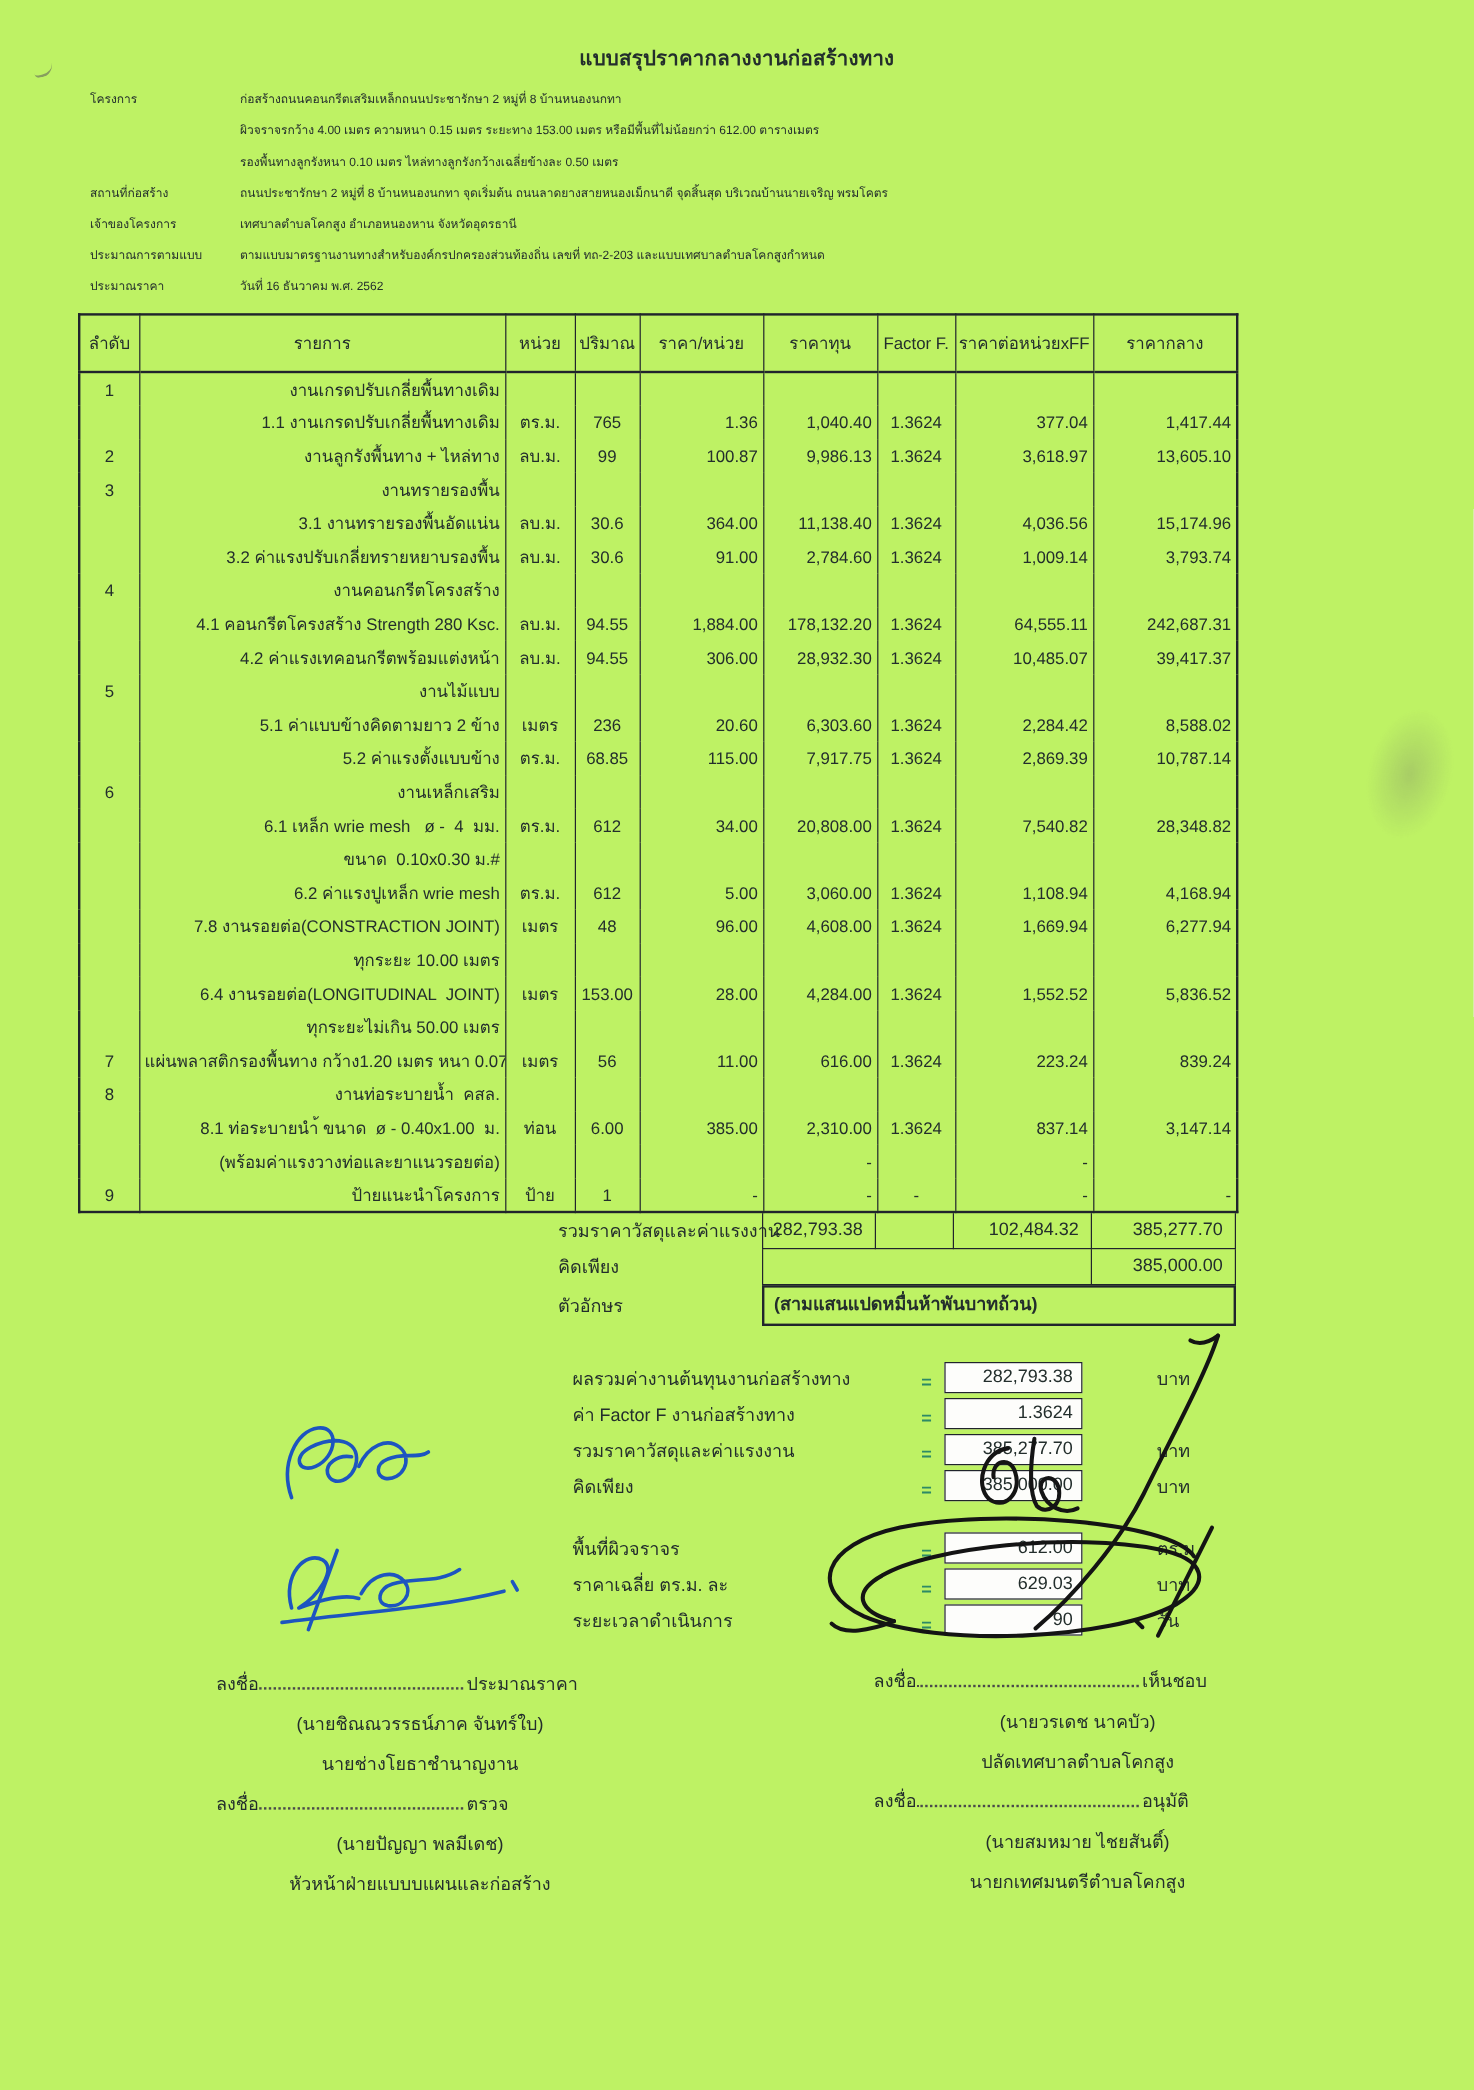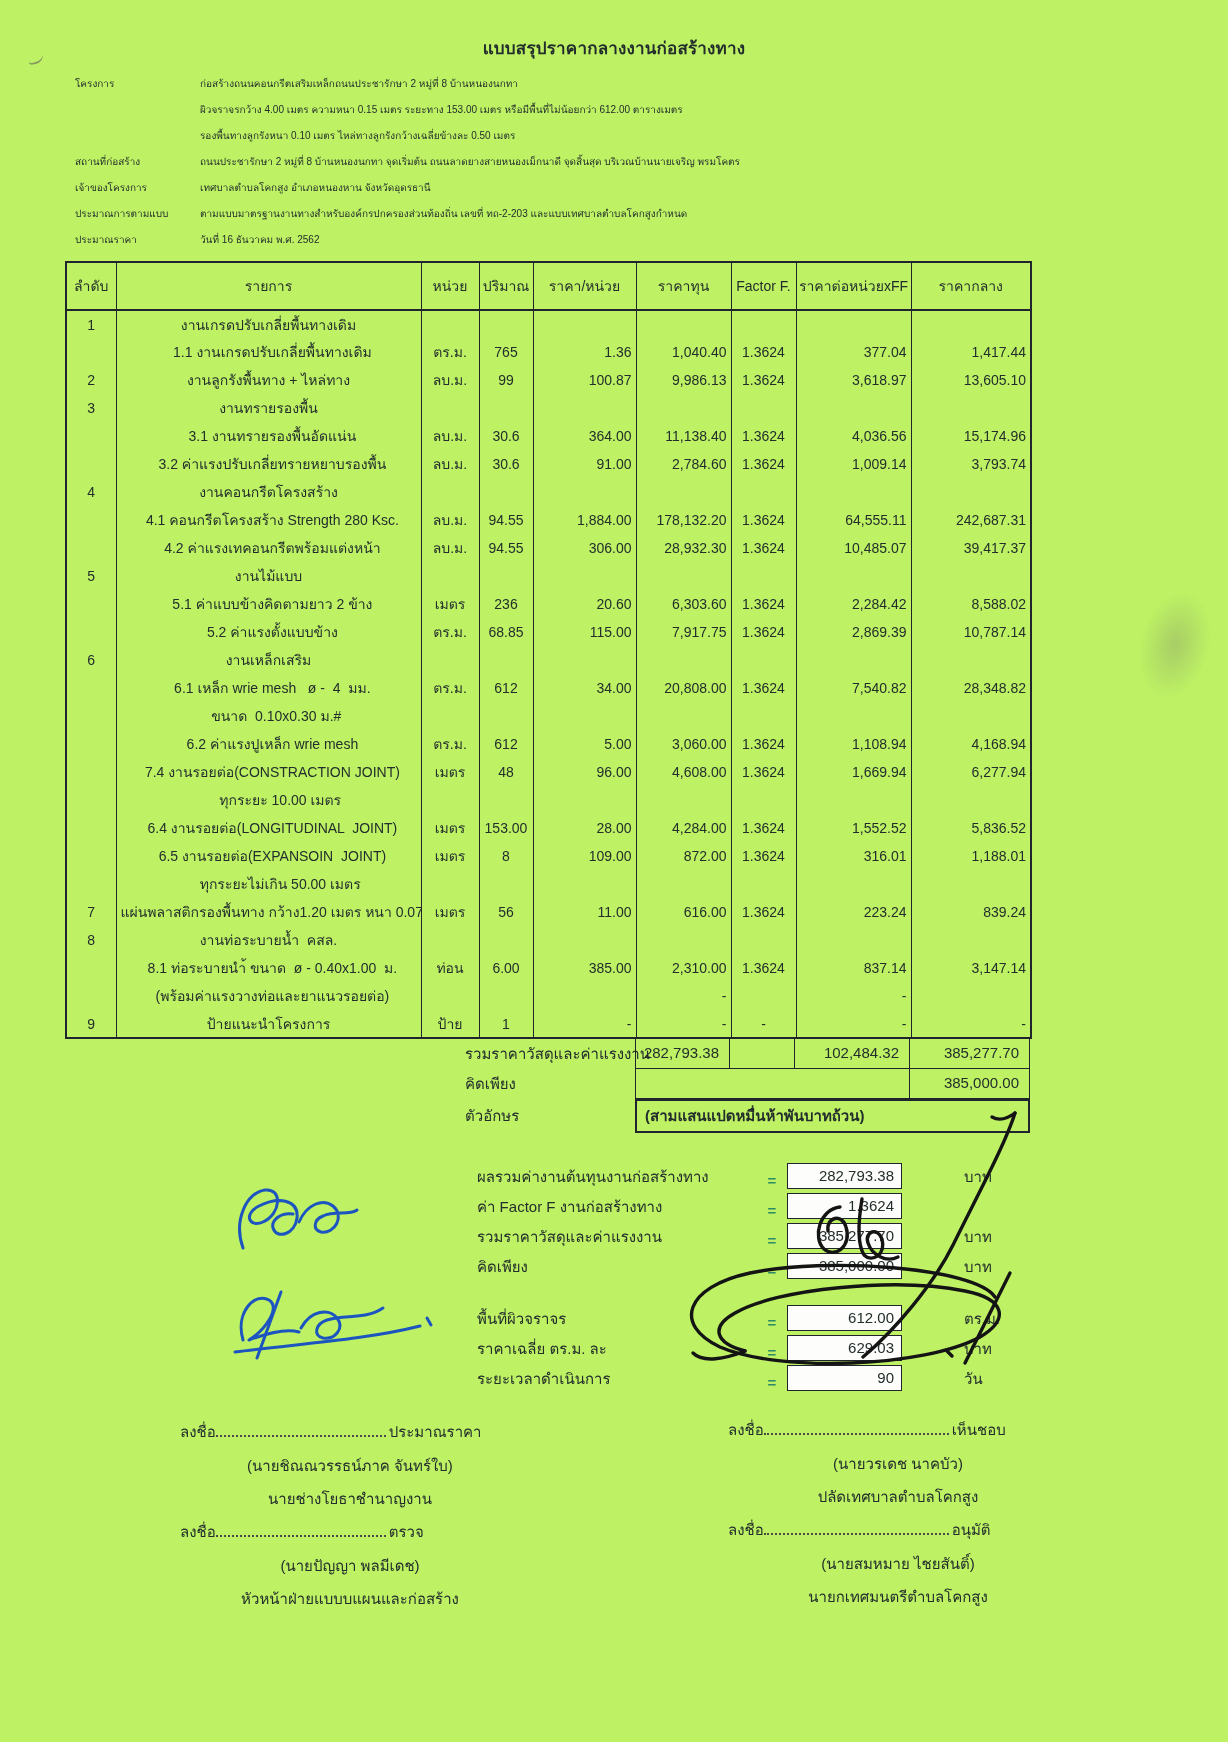--- a/index.html
+++ b/index.html
@@ -18,21 +18,21 @@
   .h-text { flex:1; white-space:nowrap; }
 
   
   table.cost { border-collapse:collapse; table-layout:fixed; margin:8px 0 0 65px; width:965px;
     border:2px solid #20242c; font-size:14px; }
   table.cost th { border:1px solid #20242c; border-bottom:2px solid #20242c; height:48px;
     font-weight:normal; font-size:14px; background:transparent; }
   table.cost td { border-left:1px solid #20242c; border-right:1px solid #20242c;
     height:28px; padding:0 4px; overflow:hidden; }
   td.c-no { text-align:center; }
-  td.c-desc { text-align:center; white-space:pre; padding-left:8px; }
+  td.c-desc { text-align:right; white-space:pre; padding-left:8px; }
   td.c-unit, td.c-qty, td.c-factor { text-align:center; }
   td.c-num { text-align:right; padding-right:10px; }
   col.w-no{width:50px} col.w-desc{width:305px} col.w-unit{width:58px} col.w-qty{width:54px}
   col.w-price{width:103px} col.w-cost{width:95px} col.w-factor{width:65px} col.w-xff{width:115px} col.w-mid{width:120px}
 
   
   .totals { margin-left:65px; width:965px; font-size:15px; }
   .t-row { display:flex; align-items:center; }
   .t-label { width:570px; padding-left:400px; white-space:nowrap; }
   .t-row1 { height:30px; }
@@ -317,21 +317,21 @@
           <td class="c-unit">ตร.ม.</td>
           <td class="c-qty">612</td>
           <td class="c-num">5.00</td>
           <td class="c-num">3,060.00</td>
           <td class="c-factor">1.3624</td>
           <td class="c-num">1,108.94</td>
           <td class="c-num">4,168.94</td>
         </tr>
         <tr>
           <td class="c-no"></td>
-          <td class="c-desc">  7.4 งานรอยต่อ(CONSTRACTION JOINT)</td>
+          <td class="c-desc">  7.8 งานรอยต่อ(CONSTRACTION JOINT)</td>
           <td class="c-unit">เมตร</td>
           <td class="c-qty">48</td>
           <td class="c-num">96.00</td>
           <td class="c-num">4,608.00</td>
           <td class="c-factor">1.3624</td>
           <td class="c-num">1,669.94</td>
           <td class="c-num">6,277.94</td>
         </tr>
         <tr>
           <td class="c-no"></td>
@@ -347,31 +347,20 @@
         <tr>
           <td class="c-no"></td>
           <td class="c-desc">  6.4 งานรอยต่อ(LONGITUDINAL  JOINT)</td>
           <td class="c-unit">เมตร</td>
           <td class="c-qty">153.00</td>
           <td class="c-num">28.00</td>
           <td class="c-num">4,284.00</td>
           <td class="c-factor">1.3624</td>
           <td class="c-num">1,552.52</td>
           <td class="c-num">5,836.52</td>
-        </tr>
-        <tr>
-          <td class="c-no"></td>
-          <td class="c-desc">  6.5 งานรอยต่อ(EXPANSOIN  JOINT)</td>
-          <td class="c-unit">เมตร</td>
-          <td class="c-qty">8</td>
-          <td class="c-num">109.00</td>
-          <td class="c-num">872.00</td>
-          <td class="c-factor">1.3624</td>
-          <td class="c-num">316.01</td>
-          <td class="c-num">1,188.01</td>
         </tr>
         <tr>
           <td class="c-no"></td>
           <td class="c-desc">      ทุกระยะไม่เกิน 50.00 เมตร</td>
           <td class="c-unit"></td>
           <td class="c-qty"></td>
           <td class="c-num"></td>
           <td class="c-num"></td>
           <td class="c-factor"></td>
           <td class="c-num"></td>

